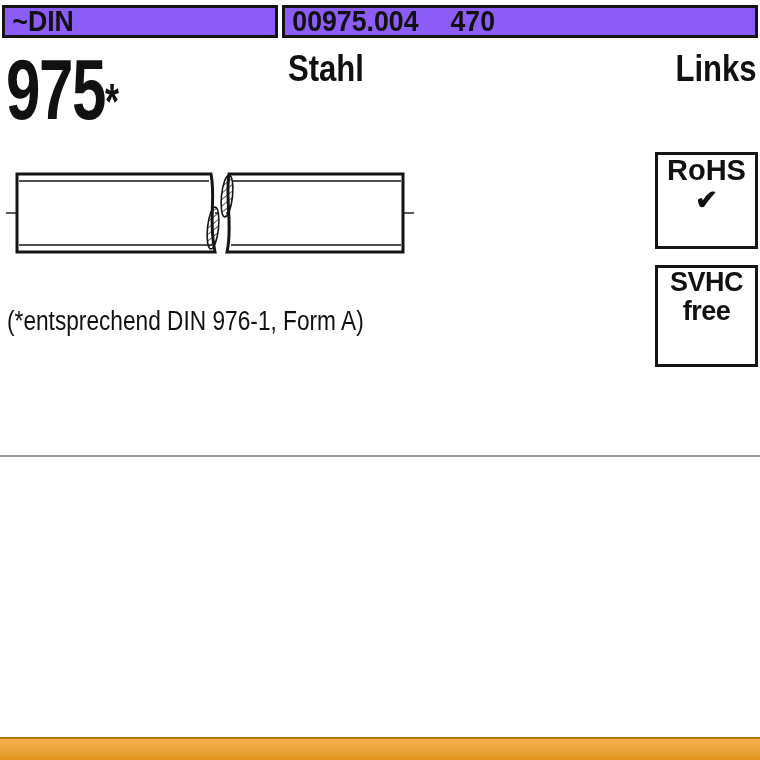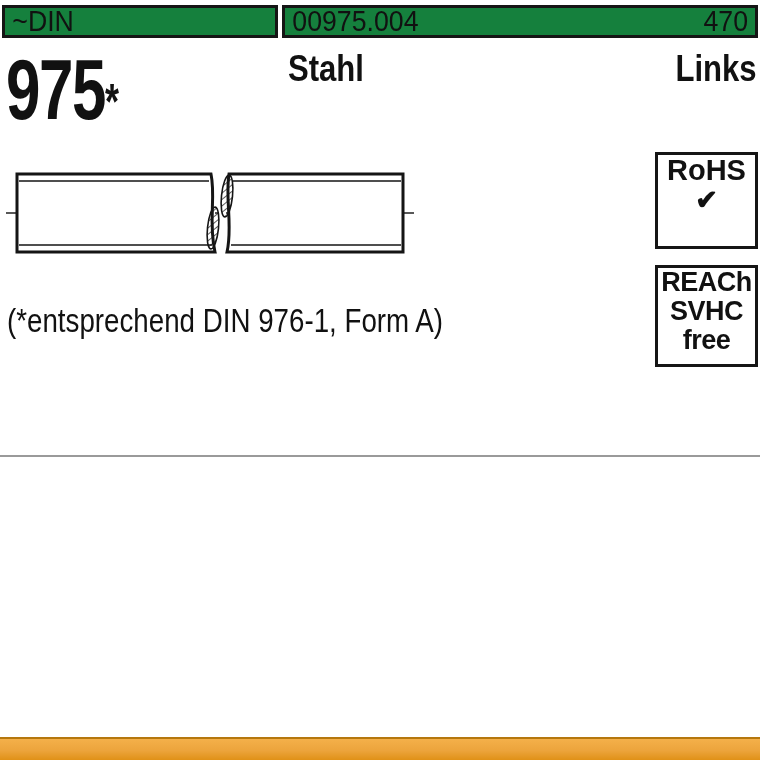--- a/index.html
+++ b/index.html
@@ -14,26 +14,26 @@
   }
   .abs { position: absolute; }
   .cond { display: inline-block; white-space: nowrap; transform: scaleX(0.84); transform-origin: 0 50%; }
   .cond-r { display: inline-block; white-space: nowrap; transform: scaleX(0.84); transform-origin: 100% 50%; }
 
   
   .hdr-box {
     top: 5px; height: 33px;
     border: 3px solid #151515;
     display: flex; align-items: center;
-    font-size: 29px; font-weight: 400;
-    background: #15803d;
+    font-size: 29px; font-weight: 700;
+    background: #8b5cf6;
   }
   .hdr-box .pad { padding: 0 8px; }
   #hdr-left  { left: 2px;  width: 276px; }
-  #hdr-right { left: 282px; width: 476px; justify-content: space-between; }
+  #hdr-right { left: 282px; width: 476px; justify-content: flex-start; }
   .hdr-txt { display: inline-block; transform: scaleX(0.92); white-space: nowrap; }
   .hdr-txt.from-left  { transform-origin: 0 50%; }
   .hdr-txt.from-right { transform-origin: 100% 50%; }
 
   
   #din-number-wrap {
     left: 6px; top: 46px;
     font-size: 86px; font-weight: 700; line-height: 1;
     letter-spacing: -2px;
     transform: scaleX(0.72); transform-origin: 0 0;
@@ -57,21 +57,21 @@
     align-items: center; 
     text-align: center; font-weight: 700;
   }
   #rohs-badge  { top: 152px; height: 97px;  font-size: 29px; line-height: 31px; }
   #rohs-badge .check { font-size: 27px; line-height: 28px; }
   #reach-badge { top: 265px; height: 102px; font-size: 27px; line-height: 29px; letter-spacing: -0.5px; }
 
   
   #description { left: 7px; top: 294px; }
   .desc-line { font-size: 43px; font-weight: 700; line-height: 49px; }
-  #desc-note  { font-size: 33px; font-weight: 400; line-height: 40px; margin-top: 7px; }
+  #desc-note  { font-size: 27px; font-weight: 400; line-height: 40px; margin-top: 7px; }
 
   
   #divider { left: 0; top: 455px; width: 760px; height: 2px; background: #9a9a9a; }
   #accent-bar {
     left: 0; top: 737px; width: 760px; height: 23px;
     border-top: 2px solid #b5770d;
     background: linear-gradient(180deg, #f4b04a 0%, #eca43c 55%, #e09117 100%);
   }
 </style>
 </head>
@@ -114,21 +114,20 @@
   <ellipse cx="213" cy="68" rx="5.5" ry="21" transform="rotate(6 213 68)" fill="url(#hatch)" stroke="#151515" stroke-width="1.6"></ellipse>
   <ellipse cx="227" cy="36" rx="5.5" ry="21" transform="rotate(6 227 36)" fill="url(#hatch)" stroke="#151515" stroke-width="1.6"></ellipse>
 </svg>
 
 <div class="abs badge" id="rohs-badge">
   <div>RoHS</div>
   <div class="check">✔</div>
 </div>
 
 <div class="abs badge" id="reach-badge">
-  <div>REACh</div>
   <div>SVHC</div>
   <div>free</div>
 </div>
 
 <div class="abs" id="description">
   <div id="desc-note">
     <span class="cond">(*entsprechend DIN 976-1, Form A)</span>
   </div>
 </div>
 

